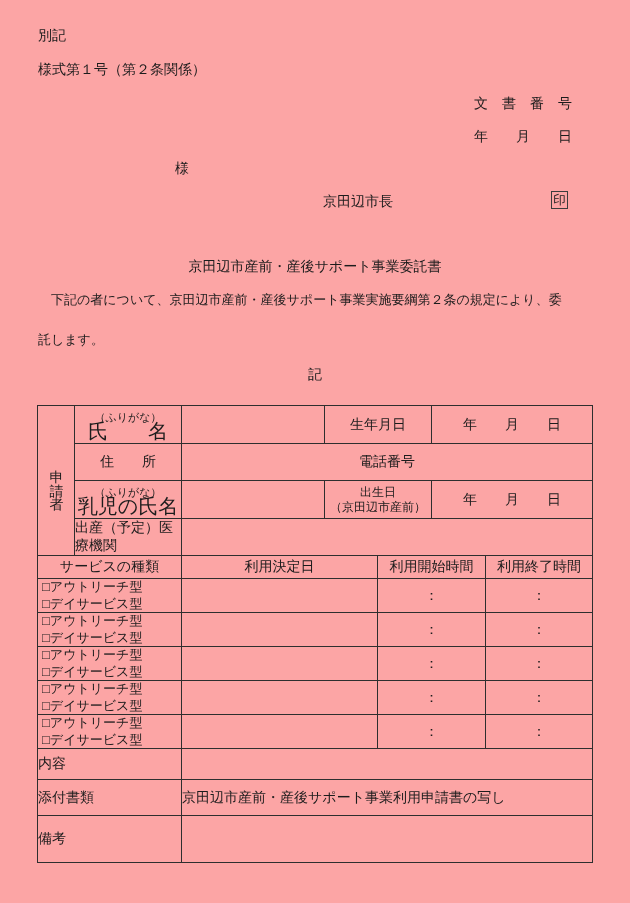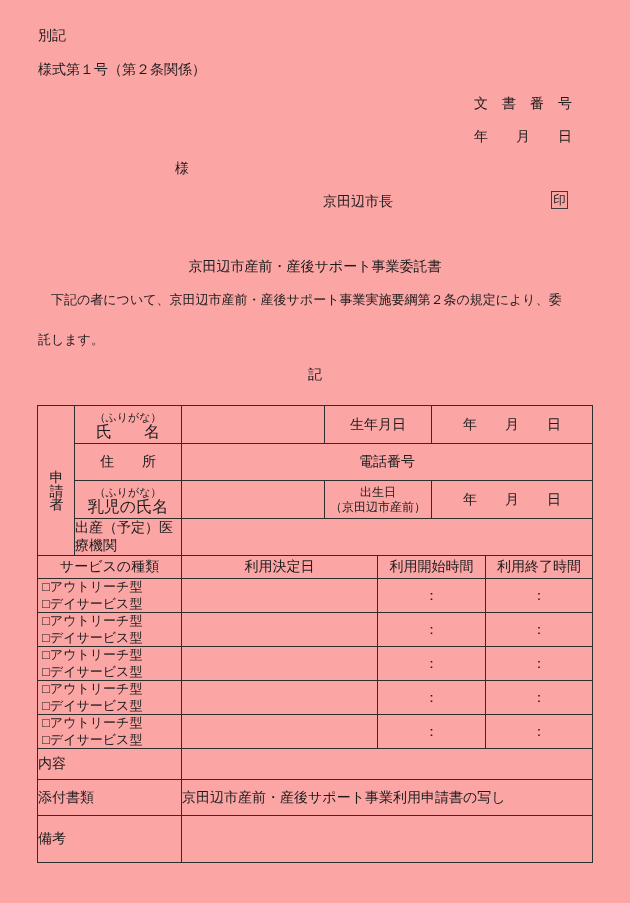--- a/index.html
+++ b/index.html
@@ -47,21 +47,21 @@
   td.c { text-align: center; }
   td.vert { text-align: center; }
   td.vert span {
     writing-mode: vertical-rl;
     display: inline-block;
     letter-spacing: 0.95em;
     font-size: 14px;
   }
   .stack { text-align: center; }
   .stack .tiny { display: block; font-size: 11px; line-height: 11px; padding-top: 2px; }
-  .stack .main { display: block; font-size: 16px; line-height: 17px; }
+  .stack .main { display: block; font-size: 20px; line-height: 17px; }
   .stack2 { text-align: center; }
   .stack2 div { font-size: 12px; line-height: 15px; }
   td.phone-cell {
     vertical-align: bottom;
     text-align: center;
     padding-left: 58px;
     padding-bottom: 3px;
     font-size: 13px;
   }
   td.hospital { font-size: 9.5px; padding-left: 6px; }

